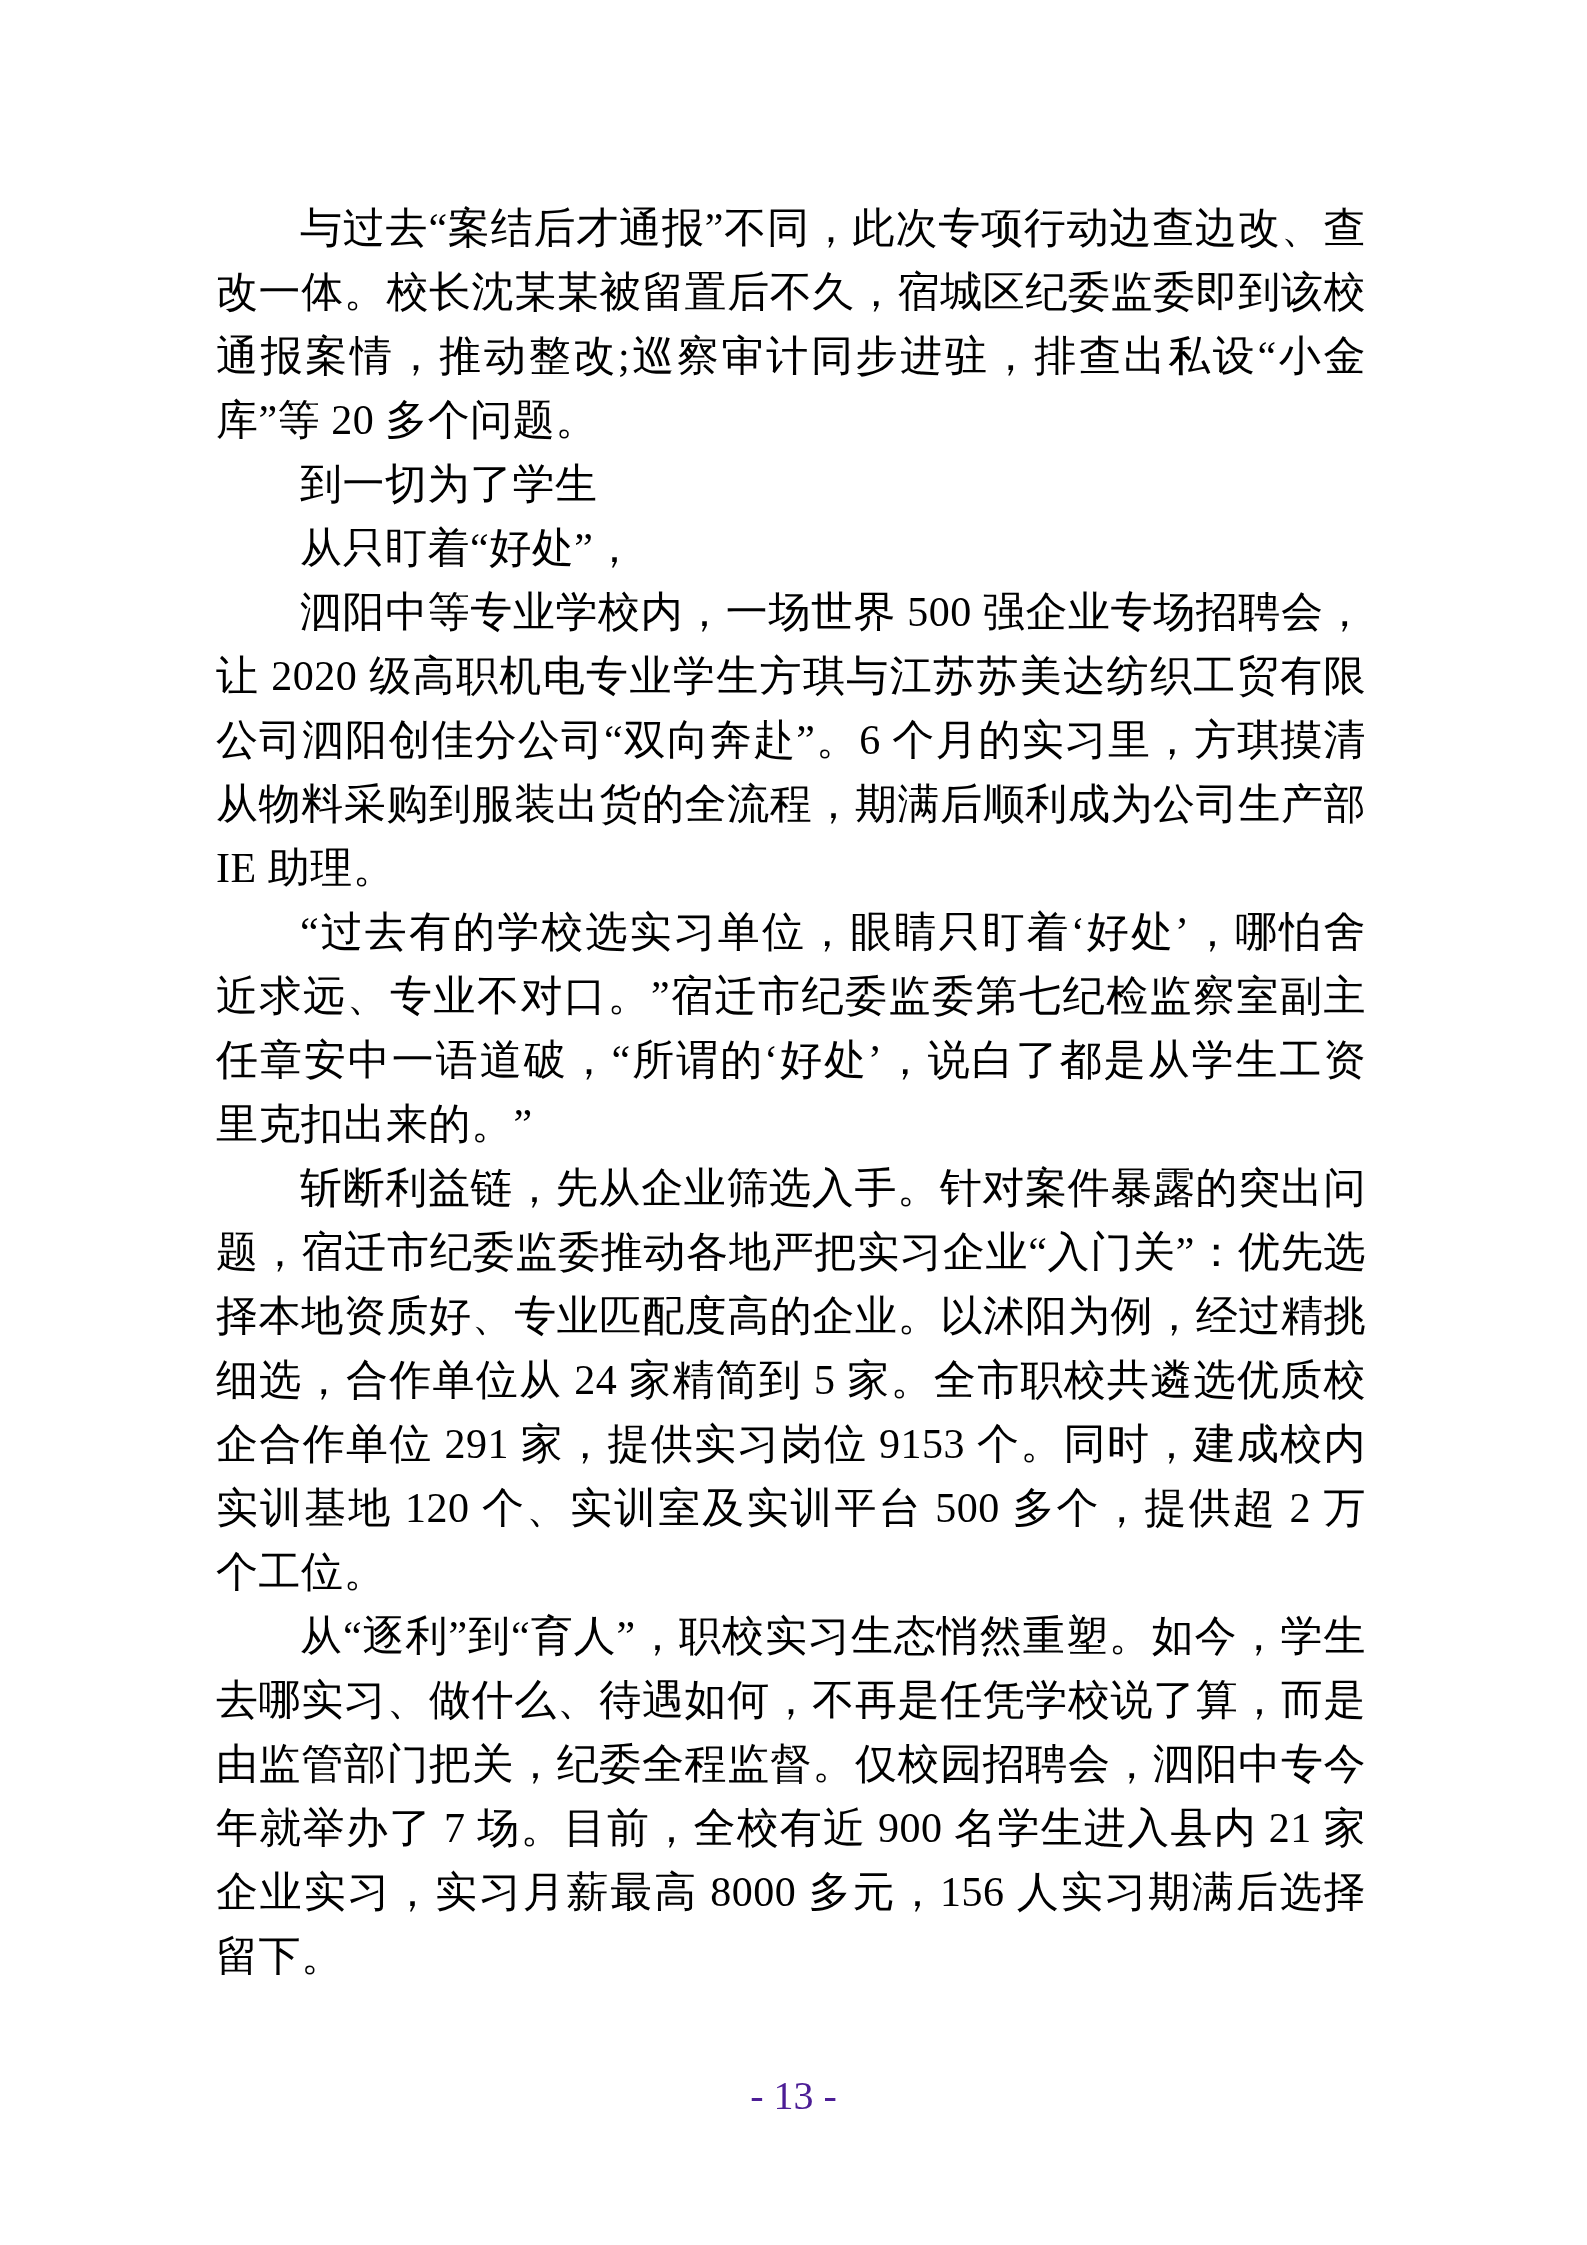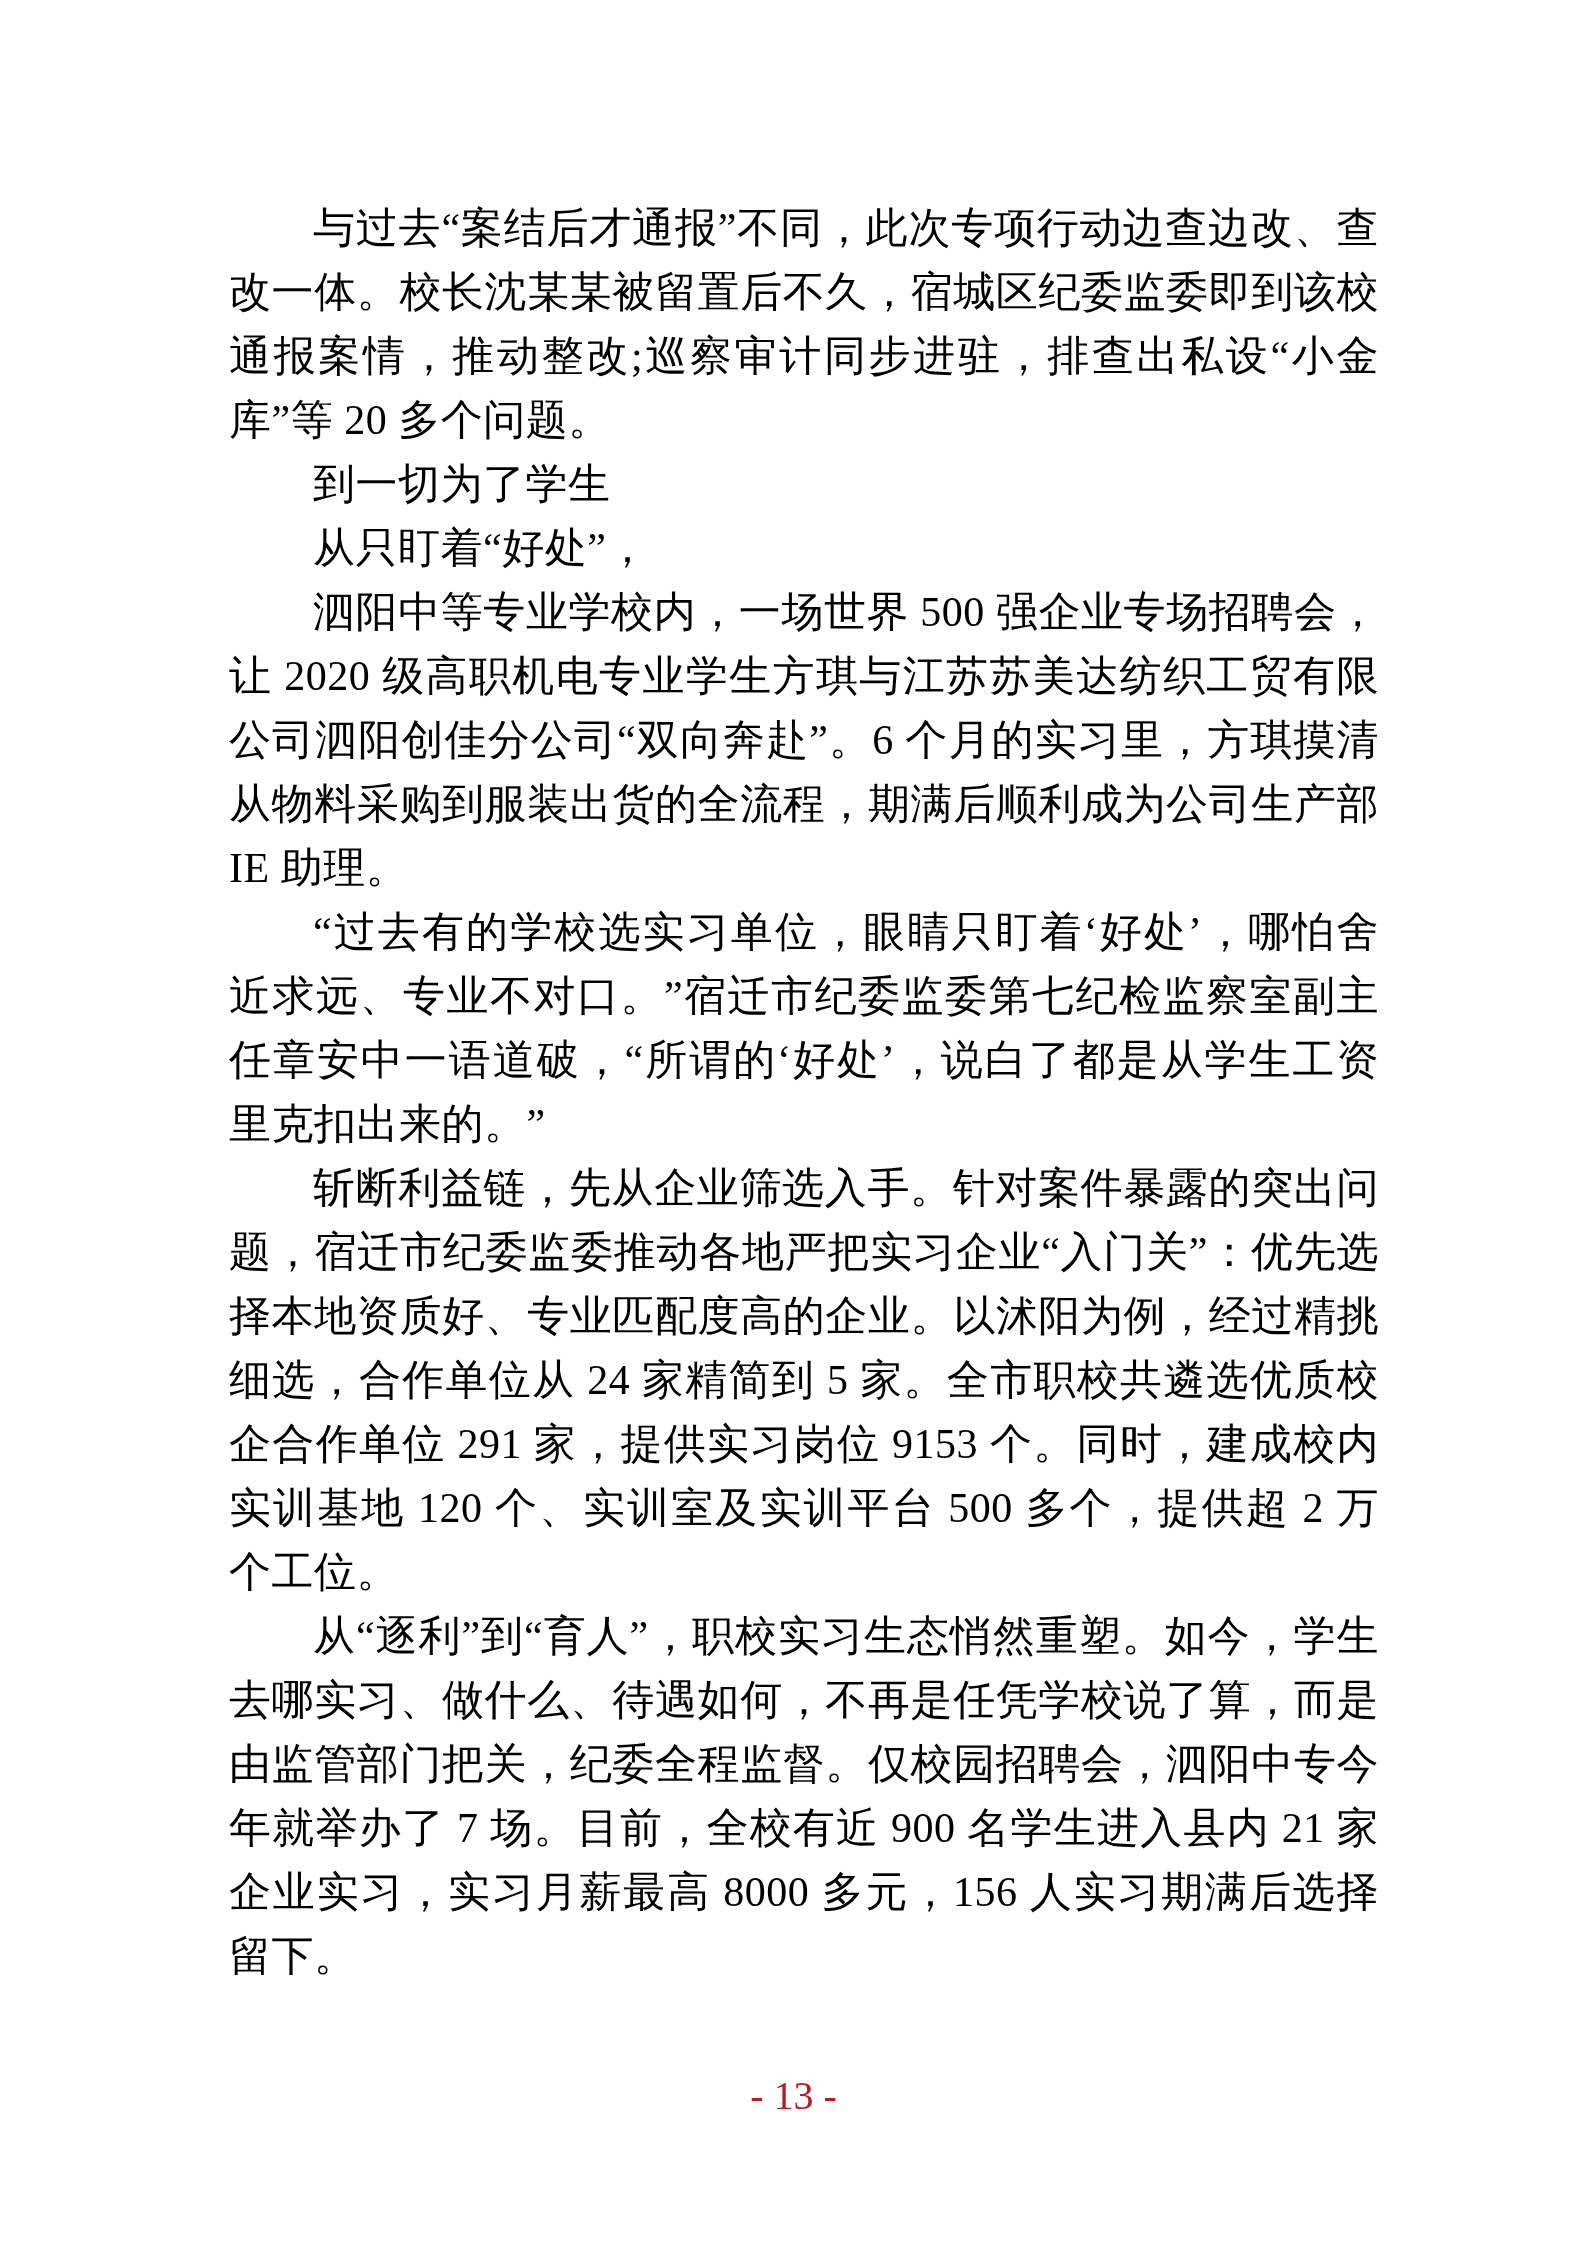--- a/index.html
+++ b/index.html
@@ -11,21 +11,21 @@
     position: relative;
     width: 1587px;
     height: 2245px;
     background: #ffffff;
     overflow: hidden;
     font-family: "Liberation Serif", "DejaVu Serif", serif;
     color: #000000;
   }
   .content {
     position: absolute;
-    left: 229px;
+    left: 216px;
     top: 196px;
     width: 1150px;
     font-size: 42px;
     line-height: 64px;
     text-align: justify;
     text-justify: inter-ideograph;
     letter-spacing: 0.5px;
   }
   .para {
     margin: 0;
@@ -33,21 +33,21 @@
     text-indent: 2em;
   }
   .page-number {
     position: absolute;
     left: 0;
     top: 2072px;
     width: 100%;
     text-align: center;
     font-size: 40px;
     line-height: 48px;
-    color: #b91c1c;
+    color: #4c1d95;
   }
 </style>
 </head>
 <body>
 
 <div class="page">
   <div class="content">
     <p class="para">与过去“案结后才通报”不同，此次专项行动边查边改、查改一体。校长沈某某被留置后不久，宿城区纪委监委即到该校通报案情，推动整改;巡察审计同步进驻，排查出私设“小金库”等 20 多个问题。</p>
     <p class="para">到一切为了学生</p>
     <p class="para">从只盯着“好处”，</p>

